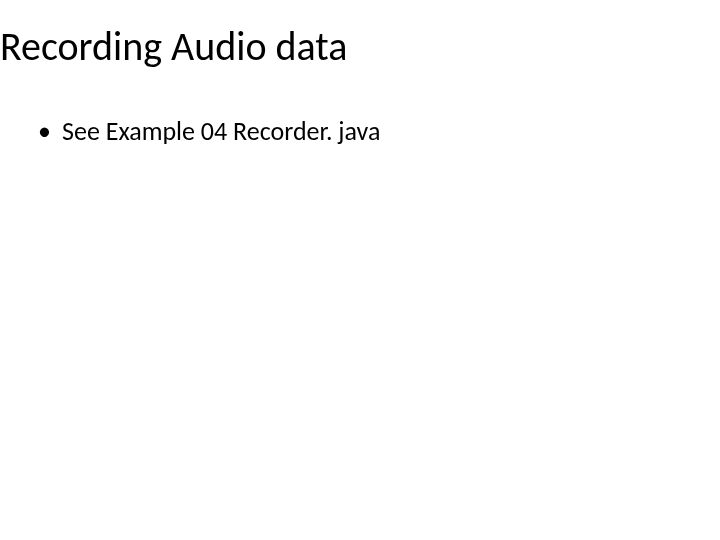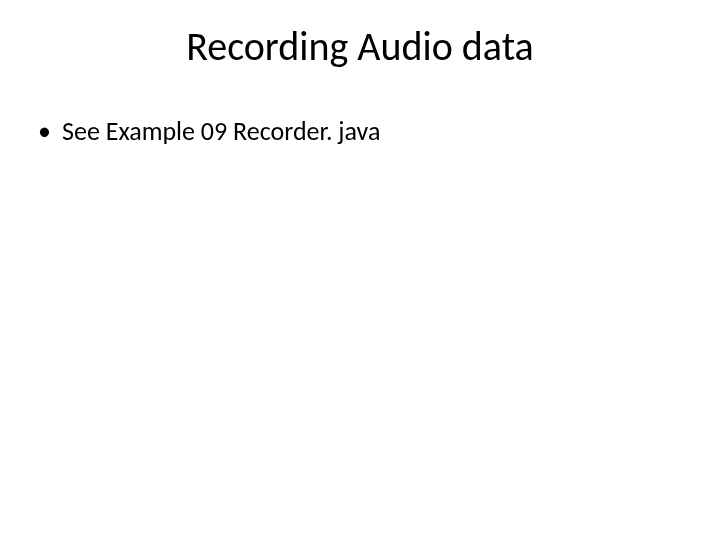--- a/index.html
+++ b/index.html
@@ -14,21 +14,20 @@
       font-family: Calibri, Arial, sans-serif;
       color: #000000;
       position: relative;
       overflow: hidden;
     }
     .slide-title {
       position: absolute;
       top: 22px;
       left: 0;
       width: 100%;
-      text-align: center;
       font-size: 40px;
       font-weight: 400;
     }
     .bullet-list {
       position: absolute;
       top: 115px;
       left: 38px;
       list-style: none;
     }
     .bullet-item {
@@ -44,14 +43,14 @@
       top: 0;
       font-size: 26px;
     }
   </style>
 </head>
 <body>
 
 <h1 class="slide-title">Recording Audio data</h1>
 
 <ul class="bullet-list">
-  <li class="bullet-item">See Example 09 Recorder. java</li>
+  <li class="bullet-item">See Example 04 Recorder. java</li>
 </ul>
 
 </body></html>

